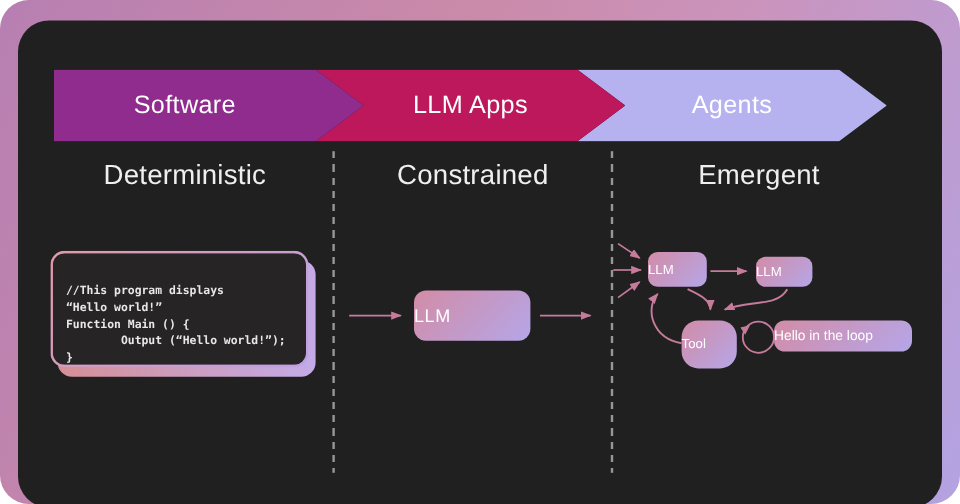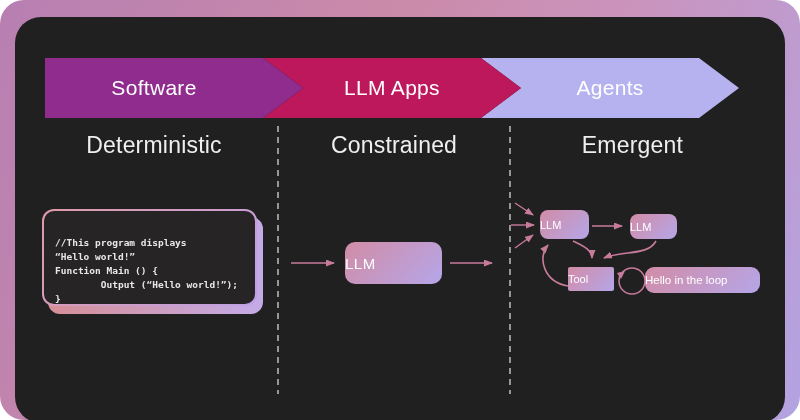--- a/index.html
+++ b/index.html
@@ -61,21 +61,21 @@
     font-size:9.5px;line-height:14px;color:var(--codetext);font-weight:bold;
   }
   
   .node{
     position:absolute;display:flex;align-items:center;
     color:#fff;background:linear-gradient(135deg,var(--c1),var(--c2));
   }
   .llm-mid{left:345px;top:242px;width:97px;height:42px;border-radius:10px;font-size:15px;letter-spacing:.5px;}
   .llm-a{left:540px;top:210px;width:49px;height:29px;border-radius:8px;font-size:11px;}
   .llm-b{left:630px;top:214px;width:47px;height:25px;border-radius:8px;font-size:11px;}
-  .tool{left:568px;top:267px;width:46px;height:24px;border-radius:2px;font-size:11px;}
+  .tool{left:568px;top:267px;width:46px;height:40px;border-radius:14px;font-size:11px;}
   .human{left:645px;top:267px;width:115px;height:26px;border-radius:9px;font-size:11.5px;}
   
   svg.arrows{position:absolute;left:0;top:0;pointer-events:none;}
   svg.arrows path, svg.arrows circle{stroke:var(--arrow);fill:none;}
   svg.arrows .head{fill:var(--arrow);stroke:none;}
 </style>
 </head>
 <body style="--pagebg: #ffffff; --fg1: #b77fb2; --fg2: #ca8aa9; --fg3: #cb93bb; --fg4: #b3a3e2; --card: #212021; --arrow: #c77b9b; --c1: #d28ca6; --c2: #b5a6e8; --divider: #969696; --text: #efefef; --shadow1: #d68f96; --shadow2: #c3abe8; --border1: #e09aa8; --border2: #bfa0e4; --codebg: #262425; --codetext: #e9e7e8;">
 
 <div class="frame"></div>

